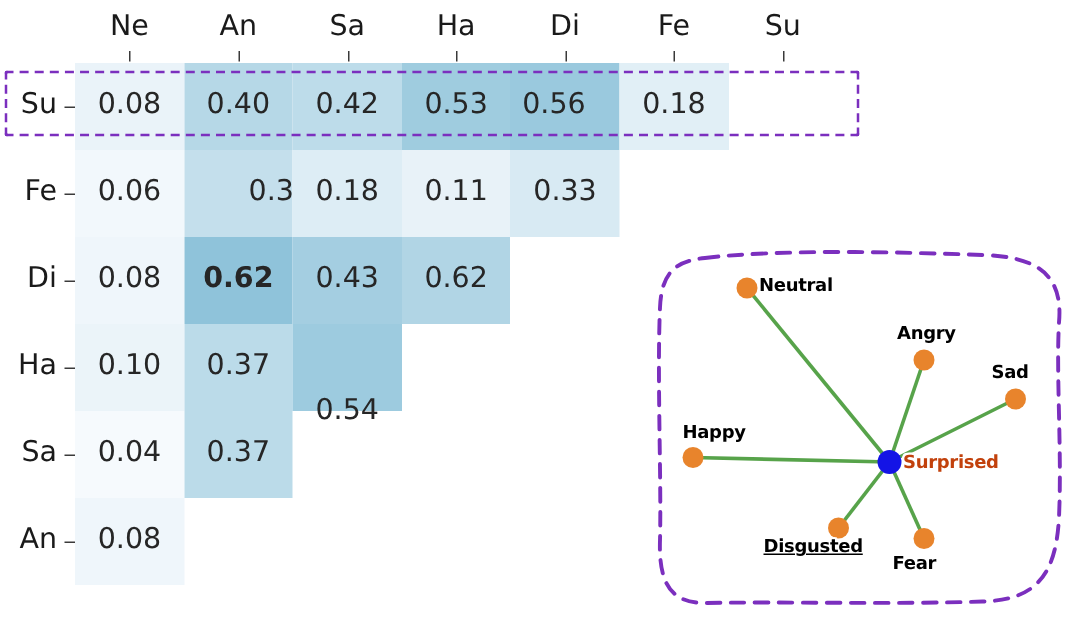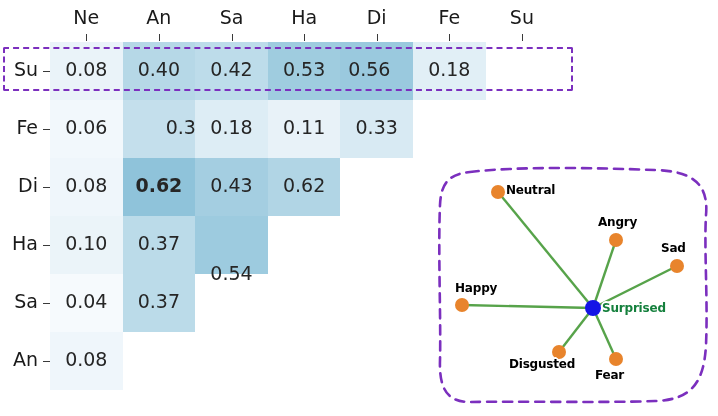--- a/index.html
+++ b/index.html
@@ -84,21 +84,21 @@
     font-weight: bold;
     font-size: 12px;
     white-space: nowrap;
     color: #000000;
     letter-spacing: -0.2px;
     text-shadow:
        1.6px 0 #fff, -1.6px 0 #fff, 0 1.6px #fff, 0 -1.6px #fff,
        1.2px 1.2px #fff, -1.2px 1.2px #fff, 1.2px -1.2px #fff, -1.2px -1.2px #fff;
   }
   .net-label.center-label {
-    color: #15803d;
+    color: #c2410c;
     text-align: center;
   }
 </style>
 </head>
 <body>
 
 <div id="figure">
 
   <div id="heatmap-layer">
       <div class="hm-colheader" style="left: 46.3px; top: 6px; width: 80px;">Ne</div>
@@ -200,18 +200,18 @@
         <circle cx="616" cy="359" r="7" fill="#e8842c"></circle>
         <circle cx="593" cy="308" r="8" fill="#1414e6"></circle>
       </g>
   </svg>
 
   <div id="net-labels">
       <div class="net-label" style="left: 506px; top: 183px;">Neutral</div>
       <div class="net-label" style="left: 598px; top: 215px;">Angry</div>
       <div class="net-label" style="left: 661px; top: 241px;">Sad</div>
       <div class="net-label" style="left: 455px; top: 281px;">Happy</div>
-      <div class="net-label" style="left: 509px; top: 357px;">Disgusted</div>
+      <div class="net-label" style="left: 509px; top: 357px; text-decoration: underline;">Disgusted</div>
       <div class="net-label" style="left: 595px; top: 368px;">Fear</div>
       <div class="net-label center-label" style="left: 602px; top: 301px;">Surprised</div>
     </div>
 
 </div>
 
 </body></html>

